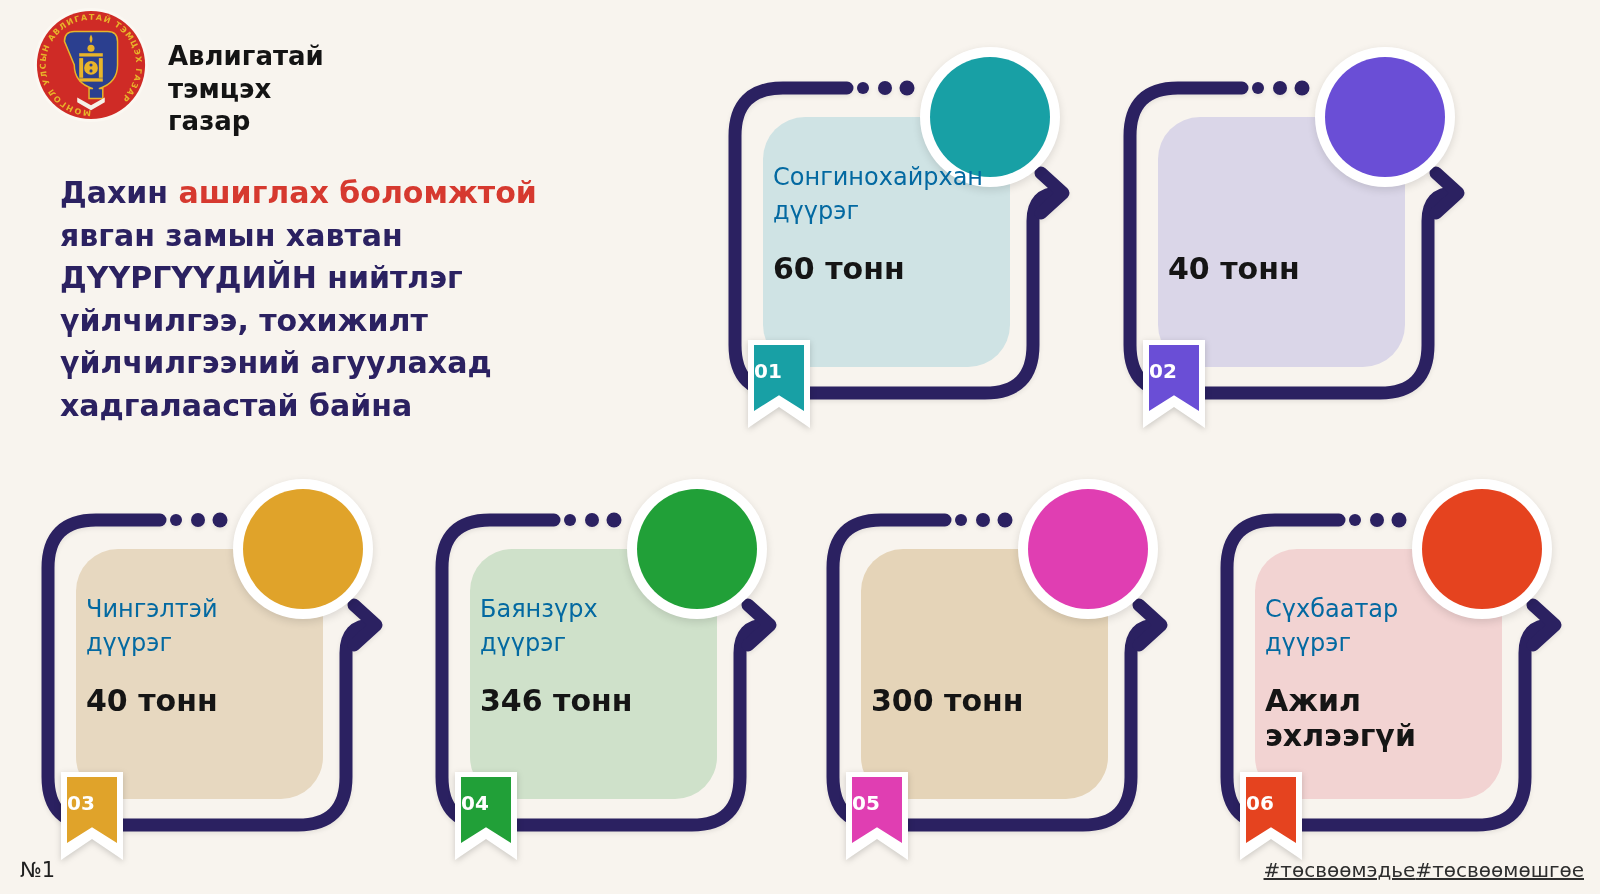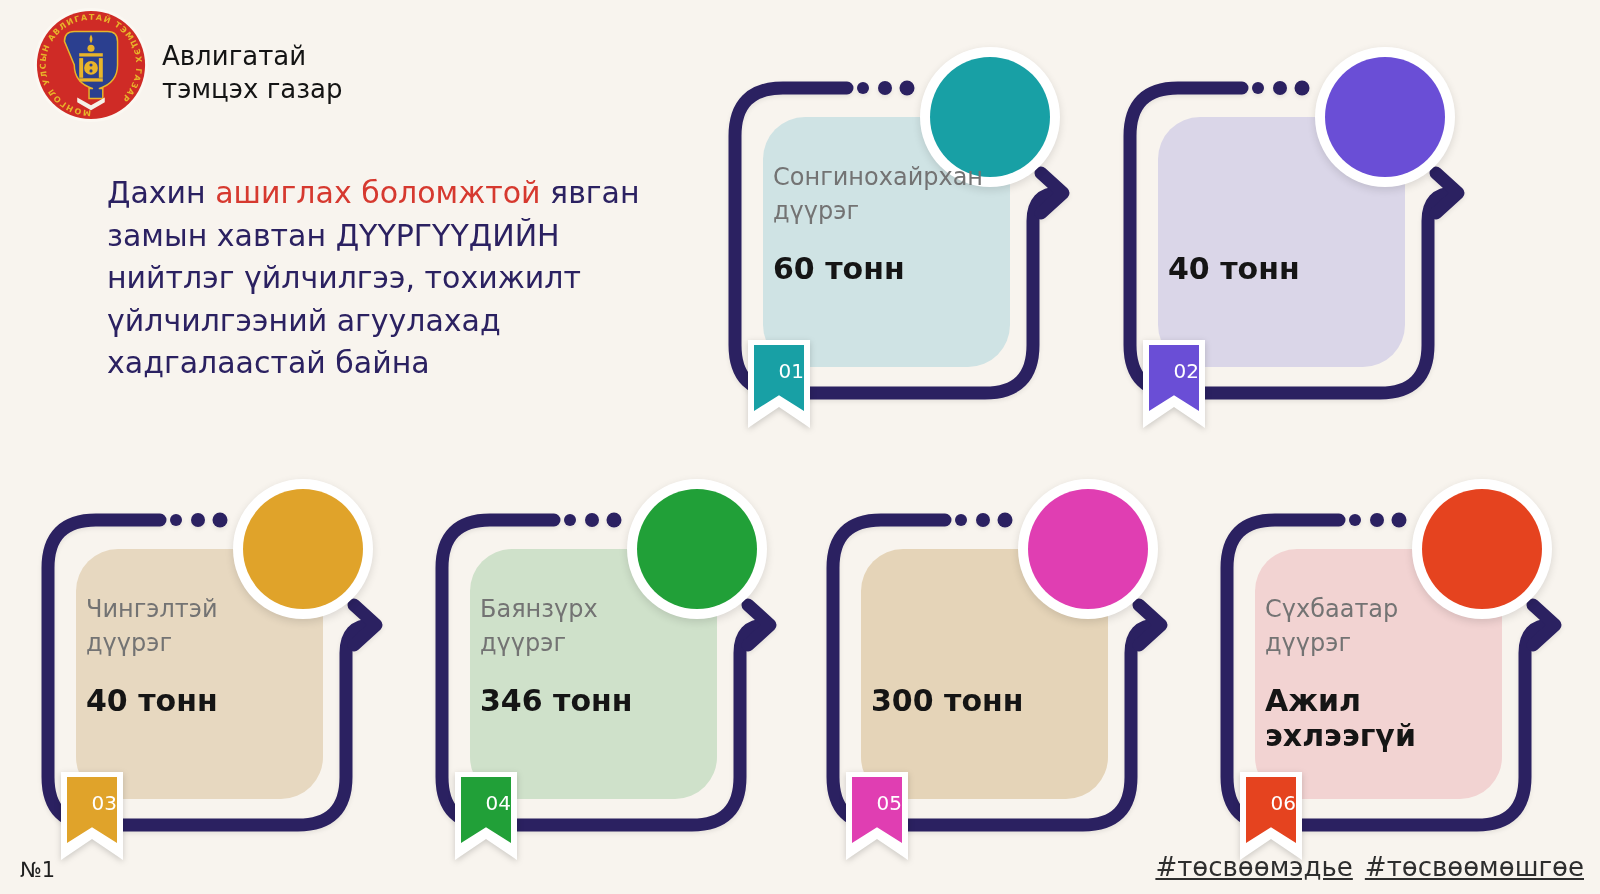--- a/index.html
+++ b/index.html
@@ -6,30 +6,29 @@
   body{
     width:1600px;height:894px;position:relative;overflow:hidden;
     background:var(--background,#f8f4ee);
     font-family:"DejaVu Sans","Liberation Sans",sans-serif;
   }
   .stage{position:absolute;inset:0;}
 
   
   .logo{position:absolute;left:32px;top:6px;width:118px;height:118px;}
   .org-name{
-    position:absolute;left:162px;top:40px;width:190px;
-    font-size:26px;line-height:1.25;color:#141414;font-weight:400;
+    position:absolute;left:168px;top:40px;width:190px;
+    font-size:26px;line-height:1.25;color:#141414;font-weight:700;
   }
 
   
   .title{
     position:absolute;left:60px;top:172px;width:560px;
-    font-size:30px;line-height:1.42;font-weight:400;
+    font-size:30px;line-height:1.42;font-weight:700;
     color:var(--title_text,#2b2161);
-    margin-left:47px;
   }
   .title .hl{color:var(--title_highlight,#d6392f);}
 
   
   .card{position:absolute;width:360px;height:380px;}
   .card-frame{position:absolute;left:0;top:0;width:360px;height:380px;
     filter:drop-shadow(0 2px 2px rgba(0,0,0,.08));}
   .fr{fill:none;stroke:var(--frame_stroke,#2b2161);stroke-width:13;
       stroke-linejoin:round;stroke-linecap:round;}
   .ar{fill:none;stroke:var(--frame_stroke,#2b2161);stroke-width:13;
@@ -43,44 +42,44 @@
   .circle-outer{
     position:absolute;left:205px;top:2px;width:140px;height:140px;
     border-radius:50%;background:#ffffff;box-shadow:0 3px 9px rgba(0,0,0,.12);
   }
   .circle-inner{
     position:absolute;left:10px;top:10px;width:120px;height:120px;
     border-radius:50%;background:var(--accent,#888);
   }
   .district{
     position:absolute;left:58px;top:116px;width:208px;
-    font-size:24px;line-height:1.4;color:#737373;
+    font-size:24px;line-height:1.4;color:#0369a1;
   }
   .value{
     position:absolute;left:58px;top:206px;width:218px;
     font-size:30px;line-height:1.18;font-weight:700;color:#151515;
   }
   .badge{position:absolute;left:33px;top:295px;width:62px;height:88px;
     filter:drop-shadow(0 2px 3px rgba(0,0,0,.18));}
   .badge-outer{
     position:absolute;inset:0;background:#ffffff;
     clip-path:polygon(0 0,100% 0,100% 100%,50% 76%,0 100%);
   }
   .badge-inner{
     position:absolute;left:6px;top:5px;width:50px;height:66px;
     background:var(--accent,#888);
     clip-path:polygon(0 0,100% 0,100% 100%,50% 76%,0 100%);
-    color:#ffffff;font-size:20px;font-weight:400;text-align:right;
+    color:#ffffff;font-size:20px;font-weight:700;text-align:left;
     padding-top:0;line-height:52px;
   }
 
   
   .page-num{position:absolute;left:20px;bottom:12px;font-size:21px;color:#1f1f1f;}
-  .hashtags{position:absolute;right:16px;bottom:12px;font-size:26px;color:#2e2e2e;
-    display:flex;gap:12px;font-weight:500;}
+  .hashtags{position:absolute;right:16px;bottom:12px;font-size:20px;color:#2e2e2e;
+    display:flex;gap:0;font-weight:500;}
   .hashtags a{color:#2e2e2e;text-decoration:underline;cursor:pointer;}
 
   .defs{position:absolute;width:0;height:0;overflow:hidden;}
 </style>
 </head>
 <body>
 
 <svg class="defs" aria-hidden="true">
   <symbol id="frame" viewBox="0 0 360 380">
     <path class="fr" d="M132 43 H68 Q20 43 20 91 V300 Q20 348 68 348 H270 Q318 348 318 300 V176 Q318 148 344 148"></path>

